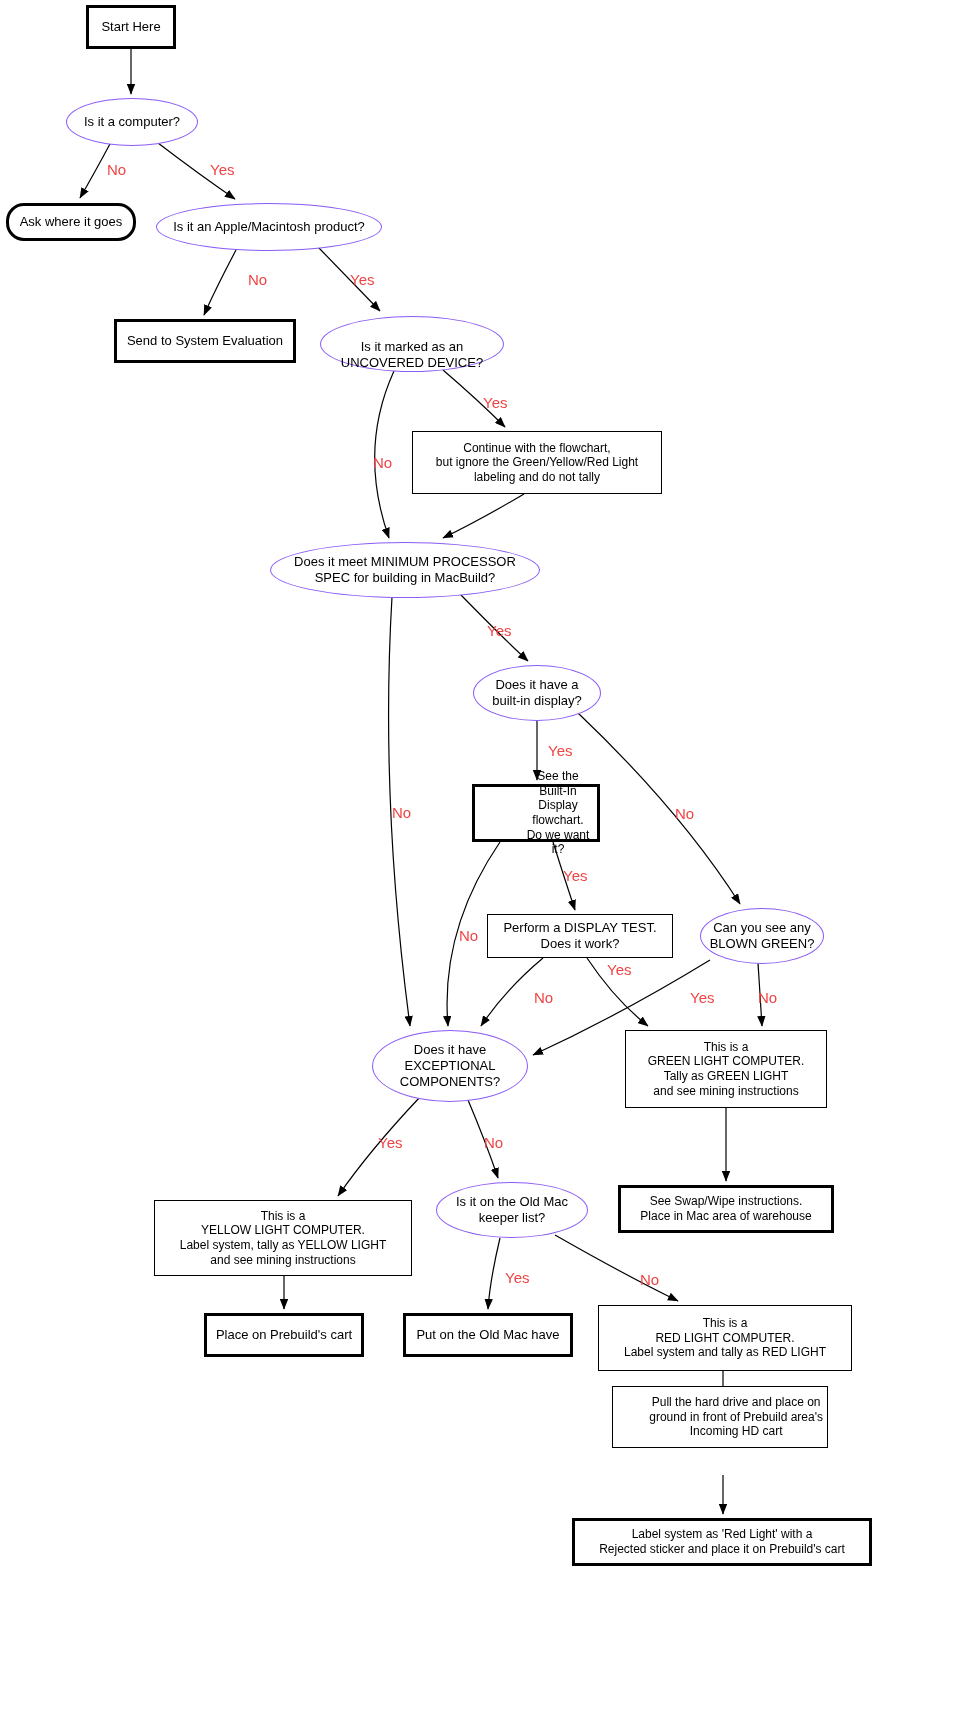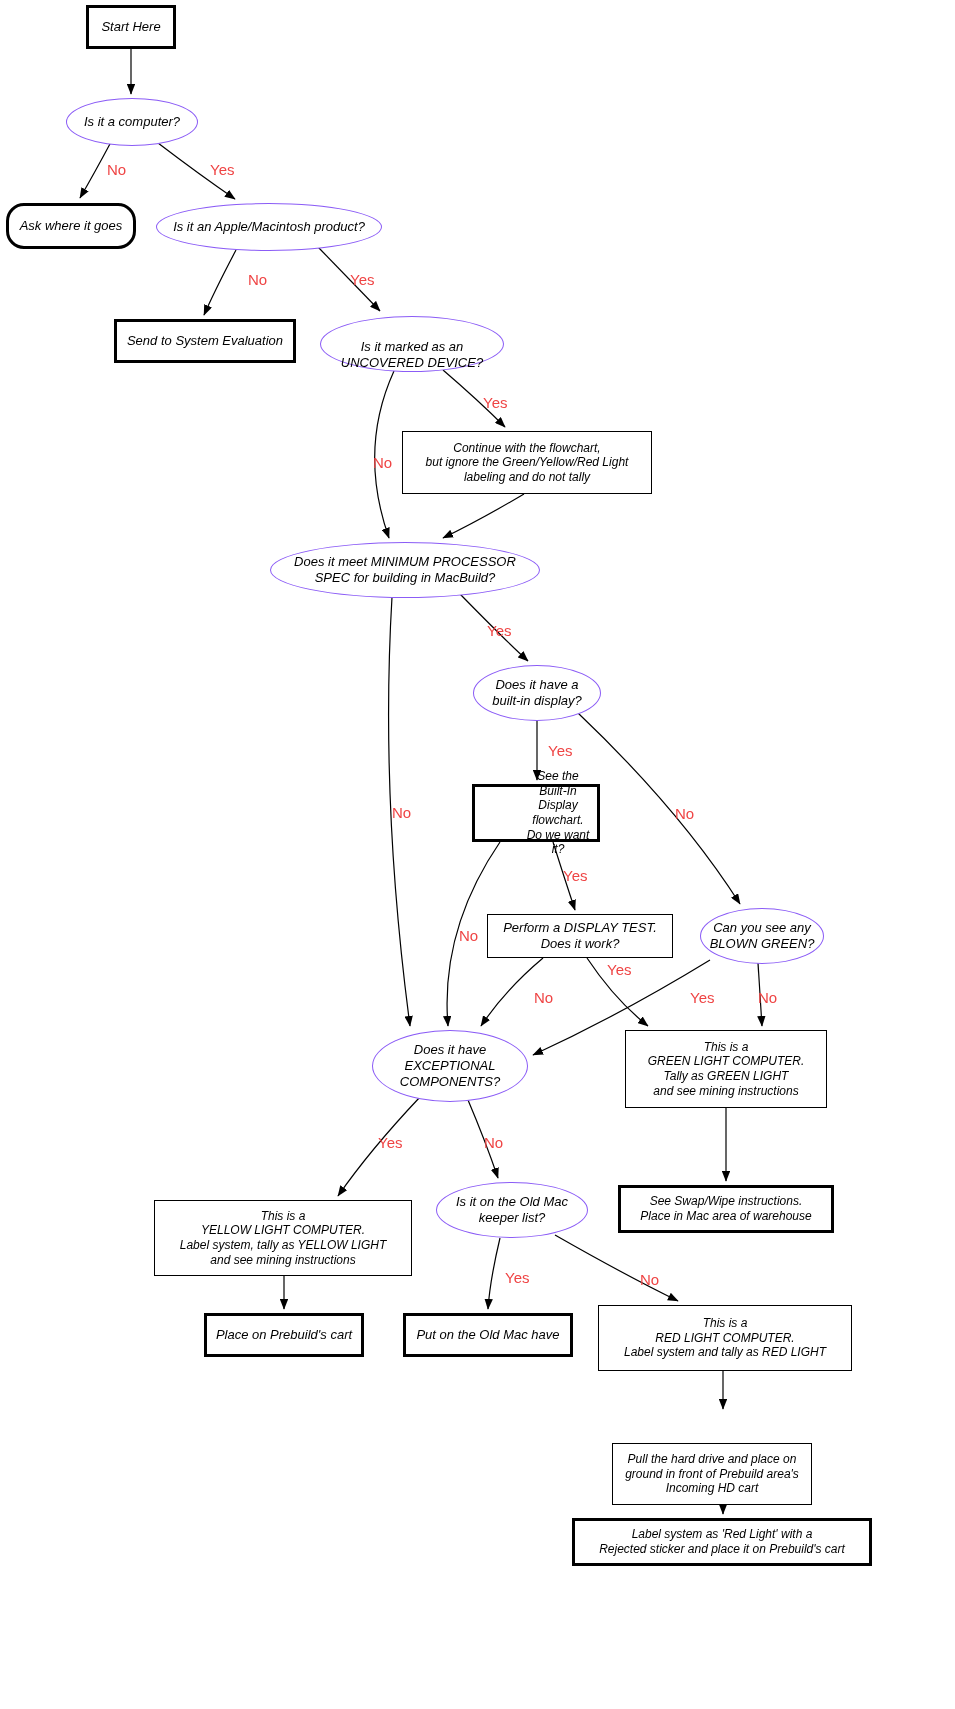--- a/index.html
+++ b/index.html
@@ -46,21 +46,20 @@
     border: 3px solid #000000;
   }
   .node.ellipse {
     border: 1px solid #8b5cf6;
     border-radius: 50%;
   }
   .node .label {
     display: block;
     padding: 0 4px;
     white-space: pre-line;
-    font-style: italic;
   }
   .edge-label {
     position: absolute;
     font-family: "Liberation Sans", sans-serif;
     font-size: 15px;
     color: #ef4444;
     background: transparent;
     white-space: nowrap;
     line-height: 1;
   }
@@ -100,26 +99,26 @@
         <path d="M284,1276 L284,1309" fill="none" stroke="#000000" stroke-width="1.2" marker-end="url(#arrowhead)"></path>
         <path d="M500,1238 Q 490,1280 488,1309" fill="none" stroke="#000000" stroke-width="1.2" marker-end="url(#arrowhead)"></path>
         <path d="M555,1235 Q 625,1275 678,1301" fill="none" stroke="#000000" stroke-width="1.2" marker-end="url(#arrowhead)"></path>
         <path d="M723,1371 L723,1409" fill="none" stroke="#000000" stroke-width="1.2" marker-end="url(#arrowhead)"></path>
         <path d="M723,1475 L723,1514" fill="none" stroke="#000000" stroke-width="1.2" marker-end="url(#arrowhead)"></path>
       </g>
   </svg>
   <div id="node-layer">
       <div class="node box thick" style="left: 86px; top: 5px; width: 90px; height: 44px; font-size: 13px;"><span class="label">Start Here</span></div>
       <div class="node ellipse" style="left: 66px; top: 98px; width: 132px; height: 48px; font-size: 13px;"><span class="label">Is it a computer?</span></div>
-      <div class="node box thick" style="left: 6px; top: 203px; width: 130px; height: 46px; font-size: 13px; border-radius: 18px;"><span class="label">Ask where it goes</span></div>
+      <div class="node box thick" style="left: 6px; top: 203px; width: 130px; height: 38px; font-size: 13px; border-radius: 18px;"><span class="label">Ask where it goes</span></div>
       <div class="node ellipse" style="left: 156px; top: 203px; width: 226px; height: 48px; font-size: 13px;"><span class="label">Is it an Apple/Macintosh product?</span></div>
       <div class="node box thick" style="left: 114px; top: 319px; width: 182px; height: 44px; font-size: 13px;"><span class="label">Send to System Evaluation</span></div>
       <div class="node ellipse" style="left: 320px; top: 316px; width: 184px; height: 56px; font-size: 13px; align-items: flex-end;"><span class="label">Is it marked as an
 UNCOVERED DEVICE?</span></div>
-      <div class="node box" style="left: 402px; top: 431px; width: 250px; height: 63px; font-size: 12px;"><span class="label">Continue with the flowchart,
+      <div class="node box" style="left: 412px; top: 431px; width: 250px; height: 63px; font-size: 12px;"><span class="label">Continue with the flowchart,
 but ignore the Green/Yellow/Red Light
 labeling and do not tally</span></div>
       <div class="node ellipse" style="left: 270px; top: 542px; width: 270px; height: 56px; font-size: 13px;"><span class="label">Does it meet MINIMUM PROCESSOR
 SPEC for building in MacBuild?</span></div>
       <div class="node ellipse" style="left: 473px; top: 665px; width: 128px; height: 56px; font-size: 13px;"><span class="label">Does it have a
 built-in display?</span></div>
       <div class="node box thick" style="left: 472px; top: 784px; width: 128px; height: 58px; font-size: 12px; padding-left: 44px;"><span class="label">See the Built-In
 Display flowchart.
 Do we want it?</span></div>
       <div class="node box" style="left: 487px; top: 914px; width: 186px; height: 44px; font-size: 13px;"><span class="label">Perform a DISPLAY TEST.
@@ -139,21 +138,21 @@
 and see mining instructions</span></div>
       <div class="node ellipse" style="left: 436px; top: 1182px; width: 152px; height: 56px; font-size: 13px;"><span class="label">Is it on the Old Mac
 keeper list?</span></div>
       <div class="node box thick" style="left: 618px; top: 1185px; width: 216px; height: 48px; font-size: 12px;"><span class="label">See Swap/Wipe instructions.
 Place in Mac area of warehouse</span></div>
       <div class="node box thick" style="left: 204px; top: 1313px; width: 160px; height: 44px; font-size: 13px;"><span class="label">Place on Prebuild's cart</span></div>
       <div class="node box thick" style="left: 403px; top: 1313px; width: 170px; height: 44px; font-size: 13px;"><span class="label">Put on the Old Mac have</span></div>
       <div class="node box" style="left: 598px; top: 1305px; width: 254px; height: 66px; font-size: 12px;"><span class="label">This is a
 RED LIGHT COMPUTER.
 Label system and tally as RED LIGHT</span></div>
-      <div class="node box" style="left: 612px; top: 1443px; width: 200px; height: 62px; font-size: 12px;"><span class="label">Pull the hard drive and place on
+      <div class="node box" style="left: 612px; top: 1386px; width: 216px; height: 62px; font-size: 12px; justify-content: flex-end;"><span class="label">Pull the hard drive and place on
 ground in front of Prebuild area's
 Incoming HD cart</span></div>
       <div class="node box thick" style="left: 572px; top: 1518px; width: 300px; height: 48px; font-size: 12px;"><span class="label">Label system as 'Red Light' with a
 Rejected sticker and place it on Prebuild's cart</span></div>
     </div>
   <div id="edge-label-layer">
       <div class="edge-label" style="left: 107px; top: 162px;">No</div>
       <div class="edge-label" style="left: 210px; top: 162px;">Yes</div>
       <div class="edge-label" style="left: 248px; top: 272px;">No</div>
       <div class="edge-label" style="left: 350px; top: 272px;">Yes</div>

